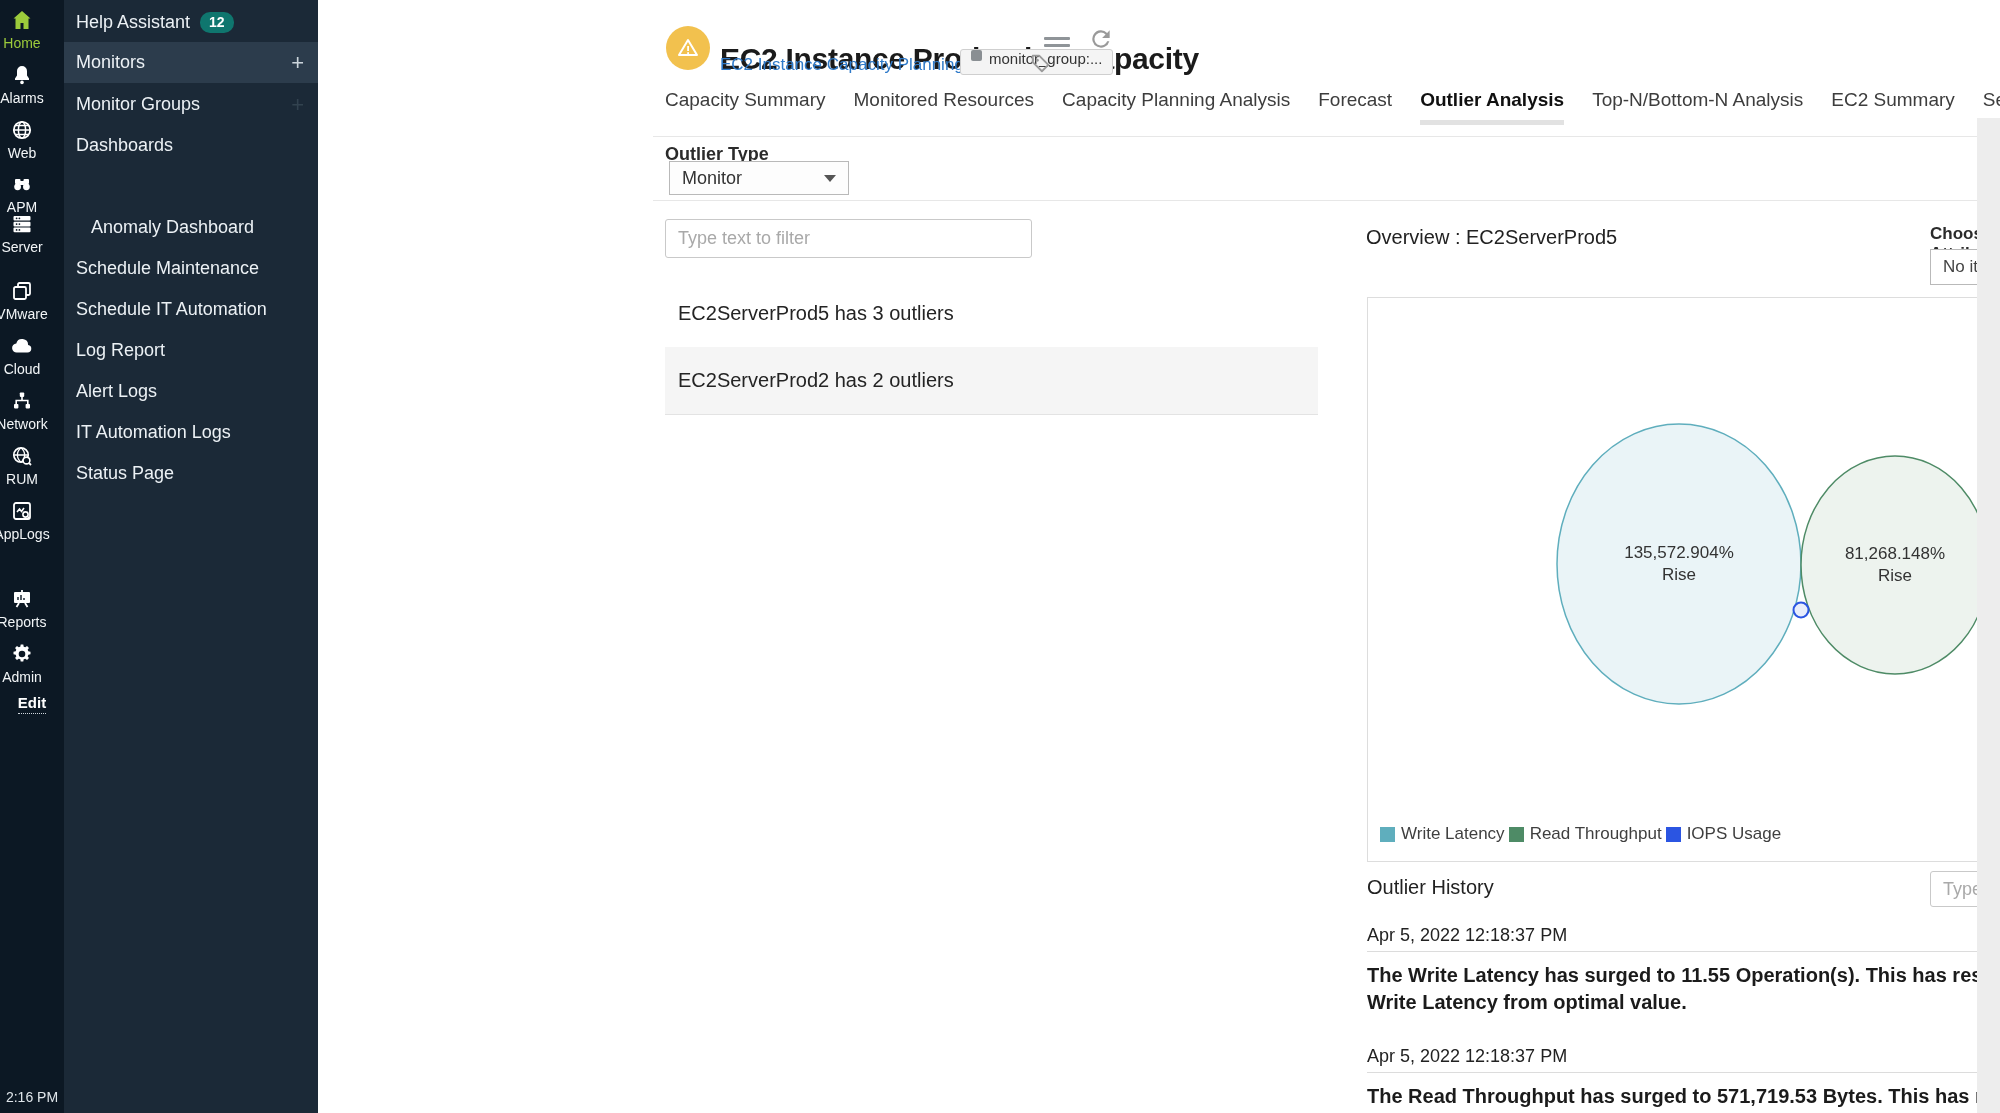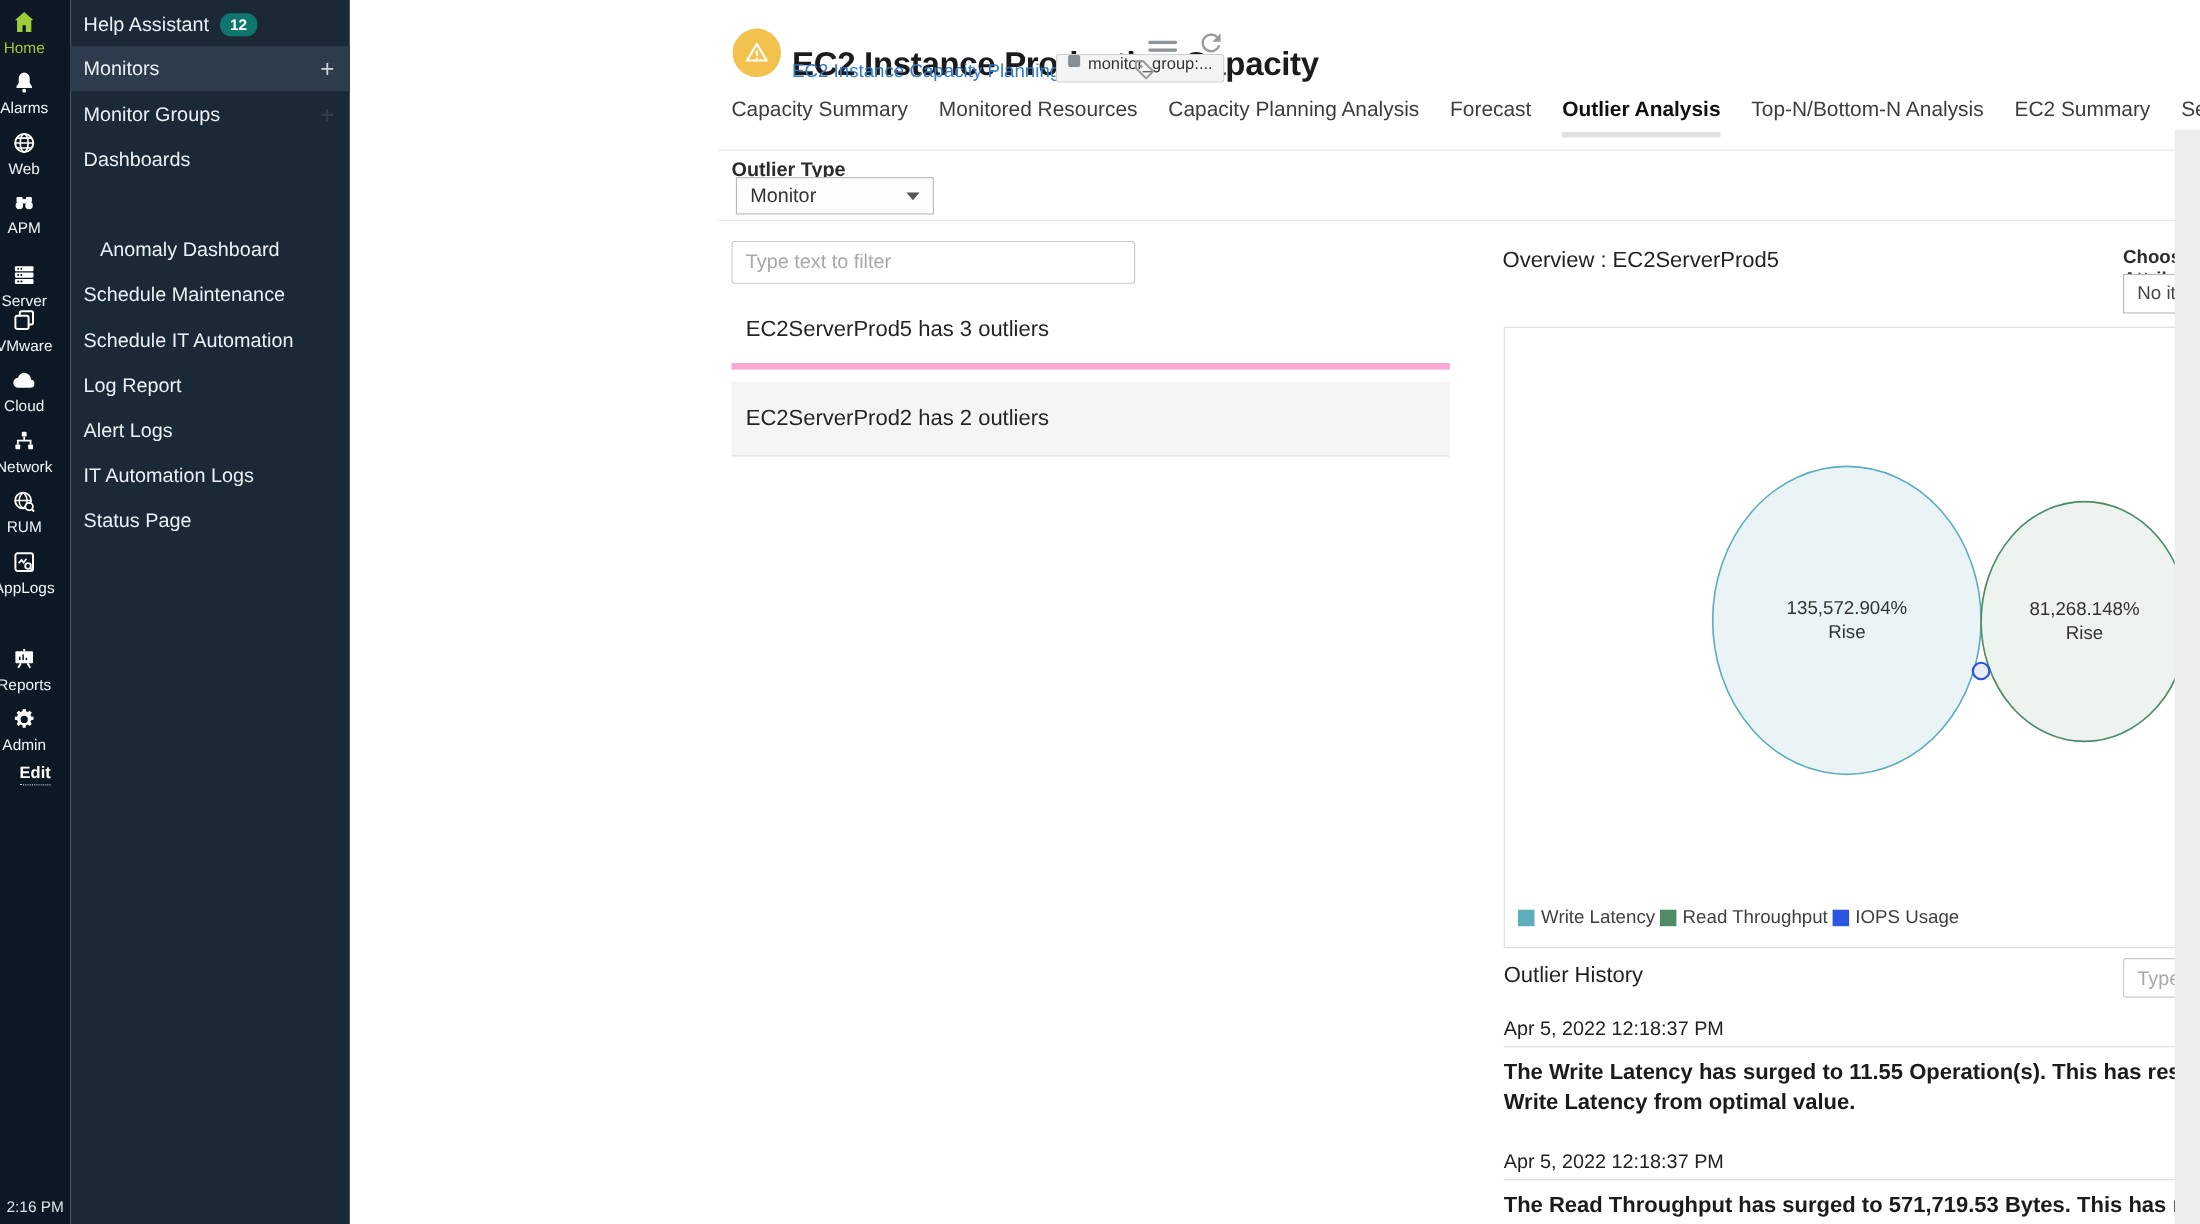--- a/index.html
+++ b/index.html
@@ -56,21 +56,21 @@
   .monitor-select{position:absolute;left:351px;top:161px;width:180px;height:34px;border:1px solid #b9b9b9;
                   background:#fdfdfd;display:flex;align-items:center;padding:0 12px;font-size:18px;color:#333;cursor:pointer;}
 
   .filter-input{border:1px solid #c9c9c9;border-radius:3px;font-size:18px;color:#333;padding:0 12px;
                 font-family:"Liberation Sans","DejaVu Sans",sans-serif;background:#fff;}
   .filter-input::placeholder{color:#a9a9a9;}
   .list-filter{position:absolute;left:347px;top:219px;width:367px;height:39px;}
 
   .outlier-row{position:absolute;left:347px;width:653px;height:68px;display:flex;align-items:center;
                padding-left:13px;font-size:20px;color:#242424;cursor:pointer;}
-  .row-0{top:268px;border-bottom:6px solid #f9a8d4;align-items:center;}
+  .row-0{top:280px;border-bottom:1px solid #f9a8d4;align-items:center;}
   .row-1{top:347px;background:#f5f5f5;border-bottom:1px solid #e3e3e3;}
 
   .overview-title{position:absolute;left:1048px;top:226px;font-size:20px;color:#222;}
   .attr-label{position:absolute;left:1612px;top:224px;font-size:17px;font-weight:600;color:#2b2b2b;}
   .attr-select{position:absolute;left:1612px;top:249px;width:363px;height:36px;border:1px solid #b9b9b9;
                background:#fff;display:flex;align-items:center;padding:0 12px;font-size:17px;color:#444;cursor:pointer;}
 
   .chart-panel{position:absolute;left:1049px;top:297px;width:926px;height:565px;border:1px solid #ddd;background:#fff;}
   .bubble-label{position:absolute;transform:translate(-50%,-50%);text-align:center;font-size:17px;color:#333;line-height:22px;pointer-events:none;}
   .legend{position:absolute;left:12px;bottom:17px;display:flex;align-items:center;}
@@ -118,21 +118,21 @@
       <div class="rail-item" style="top: 172px;">
         <svg class="ric" viewBox="0 0 24 24">
           <rect x="5" y="7" width="5.5" height="5" rx="1" fill="#fff"></rect>
           <rect x="13.5" y="7" width="5.5" height="5" rx="1" fill="#fff"></rect>
           <rect x="10" y="9" width="4" height="4" fill="#fff"></rect>
           <circle cx="7.6" cy="14.8" r="3.4" fill="#fff"></circle>
           <circle cx="16.4" cy="14.8" r="3.4" fill="#fff"></circle>
         </svg>
         <span class="rail-label">APM</span>
       </div>
-      <div class="rail-item" style="top: 238px;">
+      <div class="rail-item" style="top: 212px;">
         <svg class="ric" viewBox="0 0 24 24">
           <g fill="#fff">
             <rect x="3.5" y="4" width="17" height="4.6" rx="1"></rect>
             <rect x="3.5" y="9.8" width="17" height="4.6" rx="1"></rect>
             <rect x="3.5" y="15.6" width="17" height="4.6" rx="1"></rect>
           </g>
           <g fill="#0c1824">
             <circle cx="6.6" cy="6.3" r=".9"></circle>
             <circle cx="9.4" cy="6.3" r=".9"></circle>
             <circle cx="6.6" cy="12.1" r=".9"></circle>

